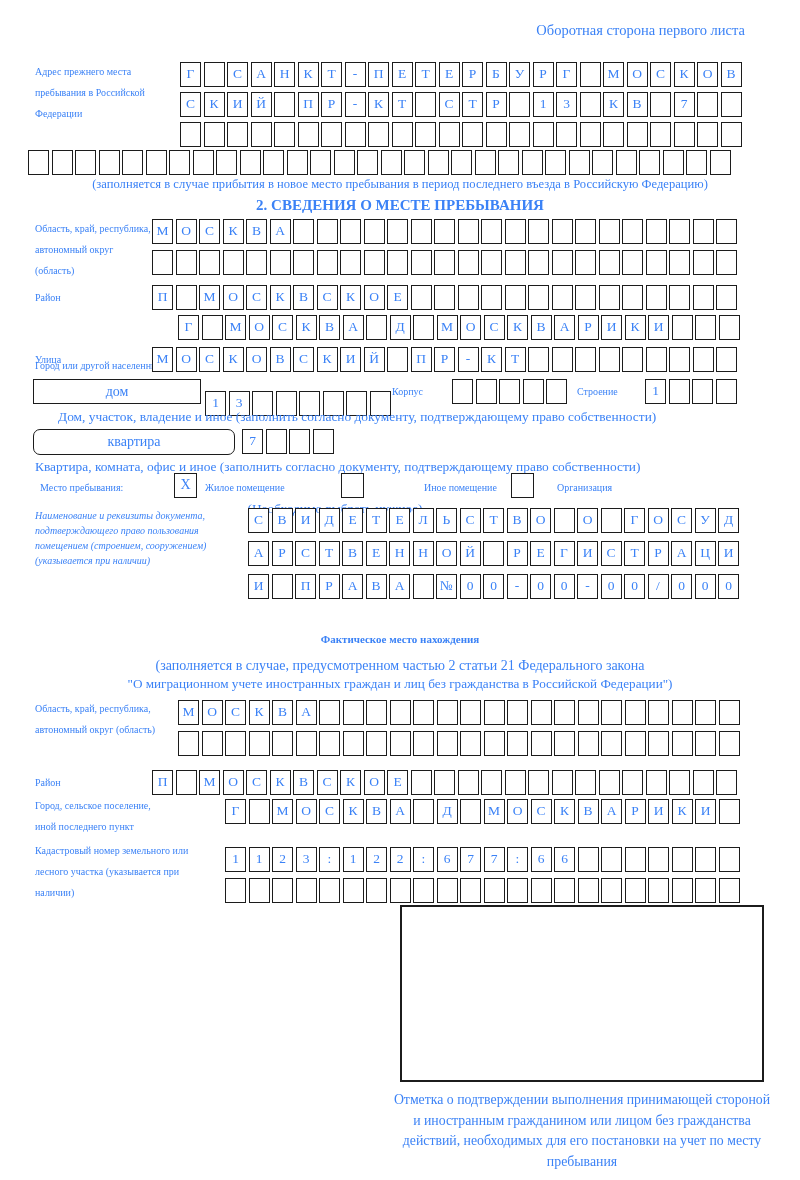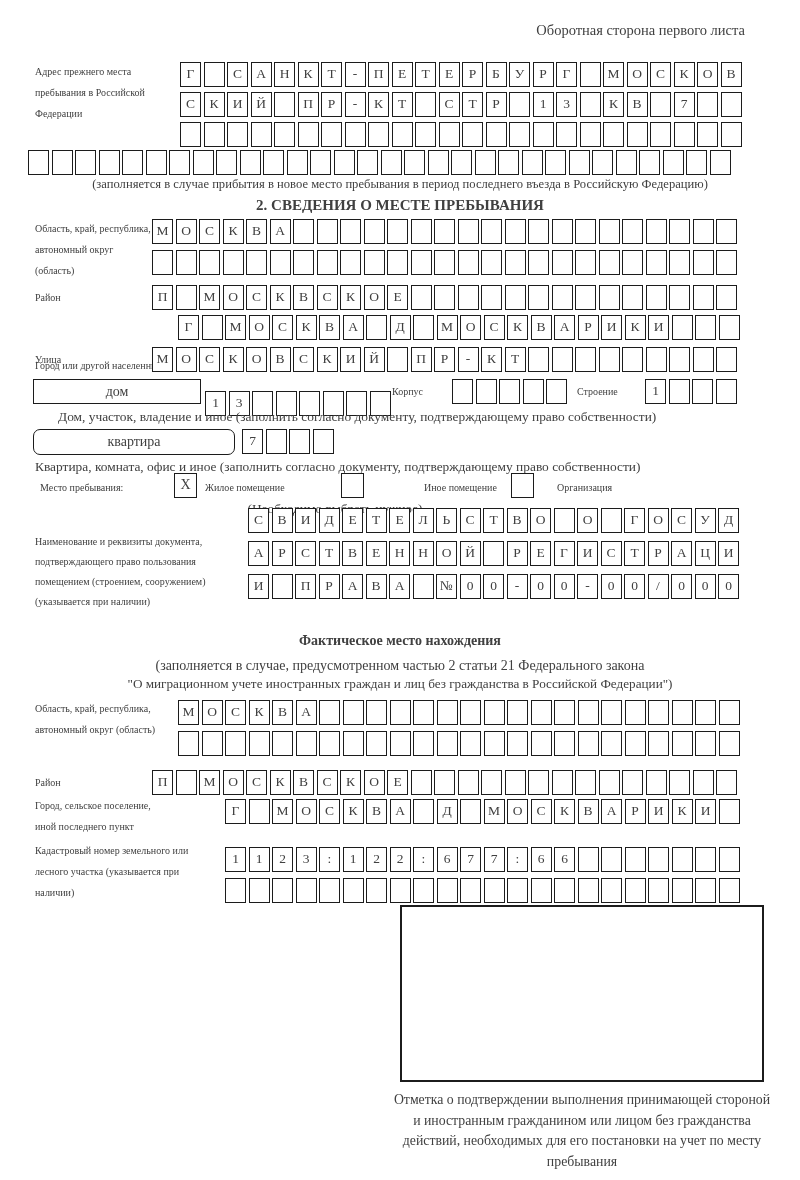--- a/index.html
+++ b/index.html
@@ -1,18 +1,18 @@
 <!DOCTYPE html>
 <html><head>
 <meta charset="utf-8">
 <style>
   html,body{margin:0;padding:0;background:#ffffff;}
   .page{
     position:relative;width:800px;height:1180px;background:#ffffff;
-    font-family:"Liberation Serif","DejaVu Serif",serif;color:#404040;overflow:hidden;
+    font-family:"Liberation Serif","DejaVu Serif",serif;color:#3b82f6;overflow:hidden;
   }
   .abs{position:absolute;}
   .lbl{font-size:10px;line-height:21px;}
   .center{text-align:center;}
   .bold{font-weight:bold;}
   .cellrow{position:absolute;white-space:nowrap;}
   .cell{
     display:inline-block;box-sizing:border-box;width:21px;height:25px;
     border:1.6px solid #1c1c1c;margin-right:2.5px;text-align:center;
     font-size:13.5px;line-height:21px;vertical-align:top;background:#fff;
@@ -72,26 +72,26 @@
 
   <div class="abs lbl" style="left:40px;top:477px;">Место пребывания:</div>
   <div class="checkbox" style="left:174px;top:473px;">X</div>
   <div class="abs lbl" style="left:205px;top:477px;">Жилое помещение</div>
   <div class="checkbox" style="left:341px;top:473px;"></div>
   <div class="abs lbl" style="left:381px;top:477px;margin-left:43px;">Иное помещение</div>
   <div class="checkbox" style="left:511px;top:473px;"></div>
   <div class="abs lbl" style="left:557px;top:477px;">Организация</div>
   <div class="abs center" style="left:150px;top:501px;width:370px;font-size:13.4px;">(Необходимо выбрать нужное)</div>
 
-  <div class="abs lbl" style="left:35px;top:532px;width:212px;line-height:20px;">Наименование и реквизиты документа, подтверждающего право пользования помещением (строением, сооружением) (указывается при наличии)</div>
+  <div class="abs lbl" style="left:35px;top:508px;width:212px;line-height:15px;font-style:italic;">Наименование и реквизиты документа, подтверждающего право пользования помещением (строением, сооружением) (указывается при наличии)</div>
   <div class="cellrow" style="left:248px;top:508px;"><span class="cell">С</span><span class="cell">В</span><span class="cell">И</span><span class="cell">Д</span><span class="cell">Е</span><span class="cell">Т</span><span class="cell">Е</span><span class="cell">Л</span><span class="cell">Ь</span><span class="cell">С</span><span class="cell">Т</span><span class="cell">В</span><span class="cell">О</span><span class="cell"></span><span class="cell">О</span><span class="cell"></span><span class="cell">Г</span><span class="cell">О</span><span class="cell">С</span><span class="cell">У</span><span class="cell">Д</span></div>
   <div class="cellrow" style="left:248px;top:541px;"><span class="cell">А</span><span class="cell">Р</span><span class="cell">С</span><span class="cell">Т</span><span class="cell">В</span><span class="cell">Е</span><span class="cell">Н</span><span class="cell">Н</span><span class="cell">О</span><span class="cell">Й</span><span class="cell"></span><span class="cell">Р</span><span class="cell">Е</span><span class="cell">Г</span><span class="cell">И</span><span class="cell">С</span><span class="cell">Т</span><span class="cell">Р</span><span class="cell">А</span><span class="cell">Ц</span><span class="cell">И</span></div>
   <div class="cellrow" style="left:248px;top:574px;"><span class="cell">И</span><span class="cell"></span><span class="cell">П</span><span class="cell">Р</span><span class="cell">А</span><span class="cell">В</span><span class="cell">А</span><span class="cell"></span><span class="cell">№</span><span class="cell">0</span><span class="cell">0</span><span class="cell">-</span><span class="cell">0</span><span class="cell">0</span><span class="cell">-</span><span class="cell">0</span><span class="cell">0</span><span class="cell">/</span><span class="cell">0</span><span class="cell">0</span><span class="cell">0</span></div>
 
-  <div class="abs bold center" style="left:0;top:633px;width:800px;font-size:14px;">Фактическое место нахождения</div>
+  <div class="abs bold center" style="left:0;top:633px;width:800px;font-size:11px;">Фактическое место нахождения</div>
   <div class="abs center" style="left:0;top:658px;width:800px;font-size:14px;">(заполняется в случае, предусмотренном частью 2 статьи 21 Федерального закона</div>
   <div class="abs center" style="left:0;top:676px;width:800px;font-size:13.2px;">"О миграционном учете иностранных граждан и лиц без гражданства в Российской Федерации")</div>
 
   <div class="abs lbl" style="left:35px;top:698px;width:150px;">Область, край, республика, автономный округ (область)</div>
   <div class="cellrow" style="left:178px;top:700px;"><span class="cell">М</span><span class="cell">О</span><span class="cell">С</span><span class="cell">К</span><span class="cell">В</span><span class="cell">А</span><span class="cell"></span><span class="cell"></span><span class="cell"></span><span class="cell"></span><span class="cell"></span><span class="cell"></span><span class="cell"></span><span class="cell"></span><span class="cell"></span><span class="cell"></span><span class="cell"></span><span class="cell"></span><span class="cell"></span><span class="cell"></span><span class="cell"></span><span class="cell"></span><span class="cell"></span><span class="cell"></span></div>
   <div class="cellrow" style="left:178px;top:731px;"><span class="cell"></span><span class="cell"></span><span class="cell"></span><span class="cell"></span><span class="cell"></span><span class="cell"></span><span class="cell"></span><span class="cell"></span><span class="cell"></span><span class="cell"></span><span class="cell"></span><span class="cell"></span><span class="cell"></span><span class="cell"></span><span class="cell"></span><span class="cell"></span><span class="cell"></span><span class="cell"></span><span class="cell"></span><span class="cell"></span><span class="cell"></span><span class="cell"></span><span class="cell"></span><span class="cell"></span></div>
 
   <div class="abs lbl" style="left:35px;top:772px;">Район</div>
   <div class="cellrow" style="left:152px;top:770px;"><span class="cell">П</span><span class="cell"></span><span class="cell">М</span><span class="cell">О</span><span class="cell">С</span><span class="cell">К</span><span class="cell">В</span><span class="cell">С</span><span class="cell">К</span><span class="cell">О</span><span class="cell">Е</span><span class="cell"></span><span class="cell"></span><span class="cell"></span><span class="cell"></span><span class="cell"></span><span class="cell"></span><span class="cell"></span><span class="cell"></span><span class="cell"></span><span class="cell"></span><span class="cell"></span><span class="cell"></span><span class="cell"></span><span class="cell"></span></div>
 

